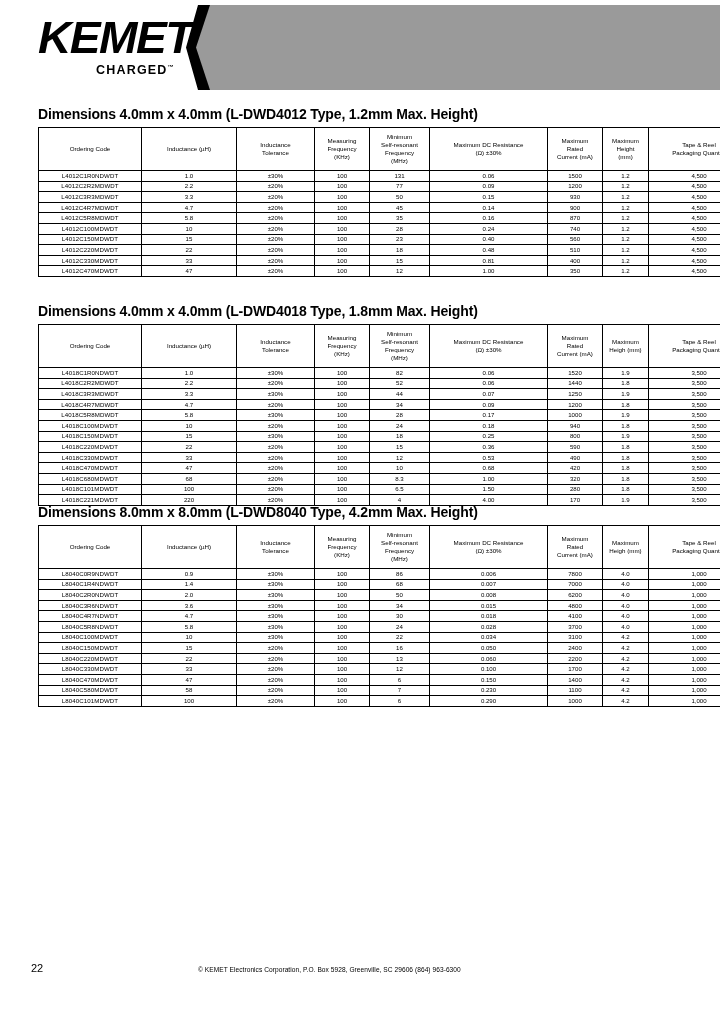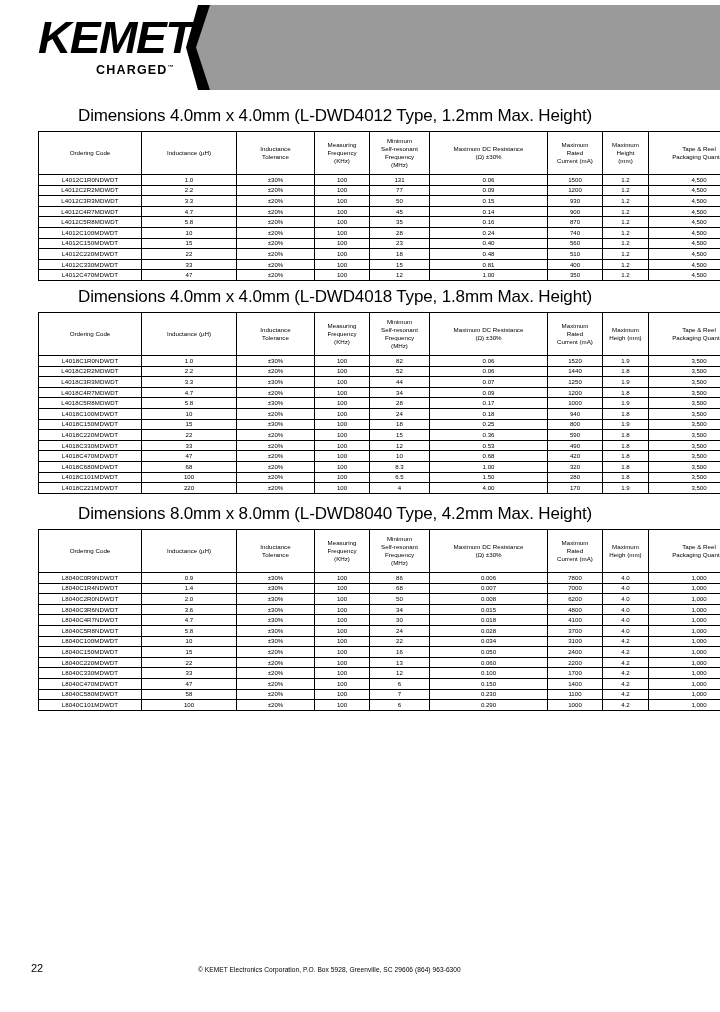--- a/index.html
+++ b/index.html
@@ -79,27 +79,26 @@
     vertical-align: super;
   }
 
   
   .section {
     position: absolute;
     left: 38px;
     width: 645px;
   }
   .section-title {
-    font-size: 17px;
-    font-weight: normal;
+    font-size: 14px;
+    font-weight: bold;
     color: #000000;
     margin-bottom: 5px;
     letter-spacing: -0.15px;
     white-space: nowrap;
-    margin-left: 40px;
   }
 
   table.spec {
     border-collapse: collapse;
     width: 645px;
     table-layout: fixed;
     border: 1.6px solid #000;
   }
   table.spec th, table.spec td {
     border: 0.9px solid #000;
@@ -317,21 +316,21 @@
             <td>12</td>
             <td>1.00</td>
             <td>350</td>
             <td>1.2</td>
             <td>4,500</td>
           </tr>
         </tbody>
     </table>
   </div>
 
-  <div class="section" style="top:287px;">
+  <div class="section" style="top:303px;">
     <div class="section-title">Dimensions 4.0mm x 4.0mm (L-DWD4018 Type, 1.8mm Max. Height)</div>
     <table class="spec">
       <colgroup>
         <col class="c-code">
           <col class="c-ind">
           <col class="c-tol">
           <col class="c-freq">
           <col class="c-srf">
           <col class="c-dcr">
           <col class="c-cur">

